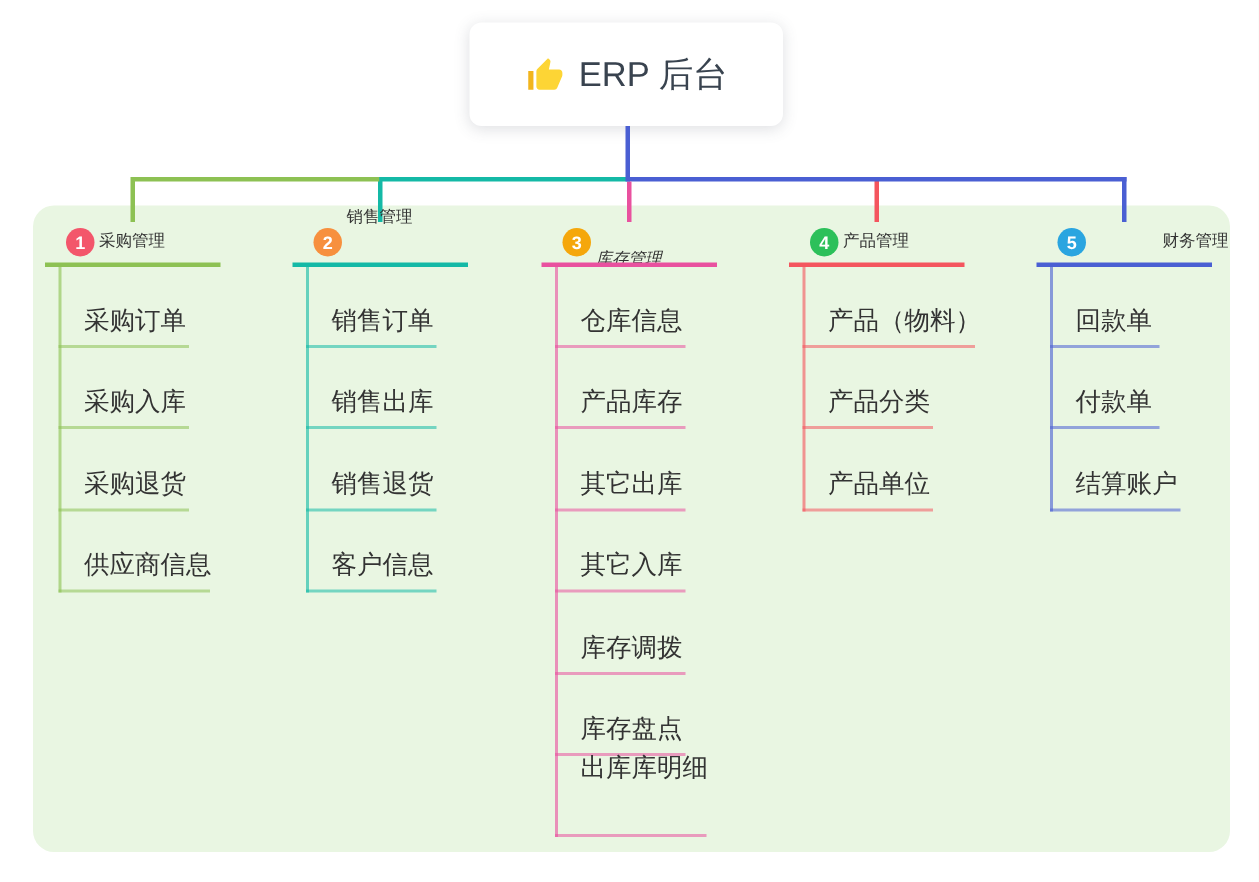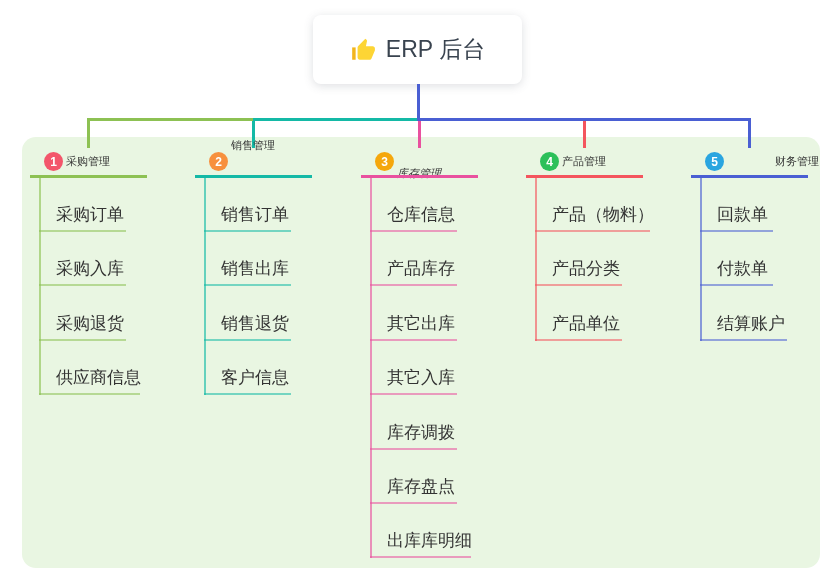--- a/index.html
+++ b/index.html
@@ -97,21 +97,21 @@
         <div class="child-label" style="left: 387px; top: 260px;">产品库存</div>
         <div class="line" style="left: 370px; top: 284px; width: 87px; height: 2px; background: rgb(233, 81, 159); opacity: 0.55;"></div>
         <div class="child-label" style="left: 387px; top: 315px;">其它出库</div>
         <div class="line" style="left: 370px; top: 339px; width: 87px; height: 2px; background: rgb(233, 81, 159); opacity: 0.55;"></div>
         <div class="child-label" style="left: 387px; top: 369px;">其它入库</div>
         <div class="line" style="left: 370px; top: 393px; width: 87px; height: 2px; background: rgb(233, 81, 159); opacity: 0.55;"></div>
         <div class="child-label" style="left: 387px; top: 424px;">库存调拨</div>
         <div class="line" style="left: 370px; top: 448px; width: 87px; height: 2px; background: rgb(233, 81, 159); opacity: 0.55;"></div>
         <div class="child-label" style="left: 387px; top: 478px;">库存盘点</div>
         <div class="line" style="left: 370px; top: 502px; width: 87px; height: 2px; background: rgb(233, 81, 159); opacity: 0.55;"></div>
-        <div class="child-label" style="left: 387px; top: 532px;">出库库明细</div>
+        <div class="child-label" style="left: 387px; top: 504px;">出库库明细</div>
         <div class="line" style="left: 370px; top: 556px; width: 101px; height: 2px; background: rgb(233, 81, 159); opacity: 0.55;"></div>
       </div>
       <div>
         <div class="badge" style="left: 540px; top: 152px; background: rgb(44, 192, 90);">4</div>
         <div class="branch-title-label" style="left: 562px; top: 148px;">产品管理</div>
         <div class="line" style="left: 526px; top: 175px; width: 117px; height: 3px; background: rgb(244, 85, 94);"></div>
         <div class="line" style="left: 535px; top: 178px; width: 2px; height: 163px; background: rgb(244, 85, 94); opacity: 0.62;"></div>
         <div class="child-label" style="left: 552px; top: 206px;">产品（物料）</div>
         <div class="line" style="left: 535px; top: 230px; width: 115px; height: 2px; background: rgb(244, 85, 94); opacity: 0.55;"></div>
         <div class="child-label" style="left: 552px; top: 260px;">产品分类</div>

